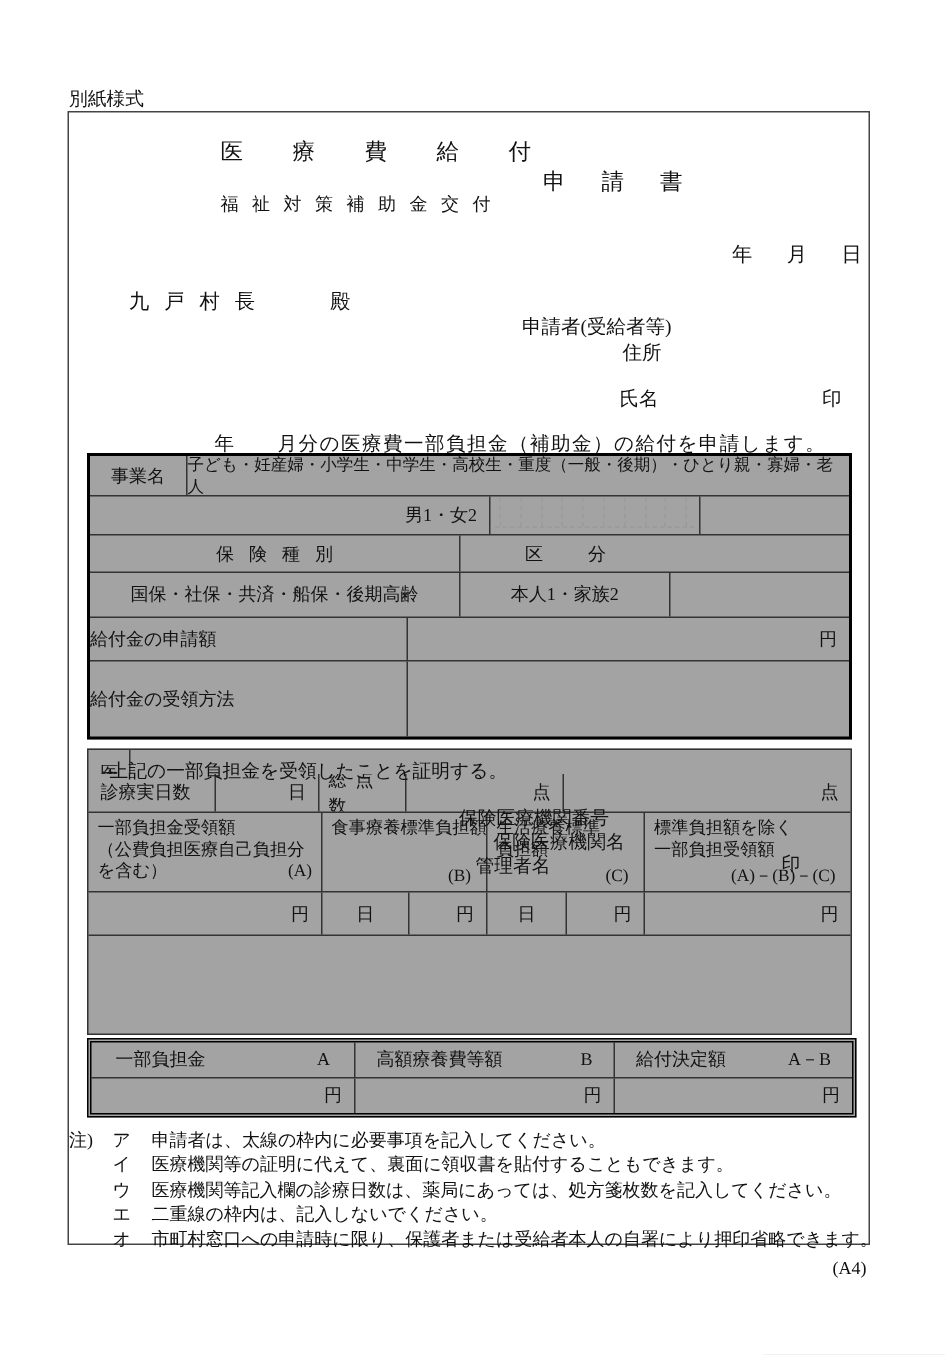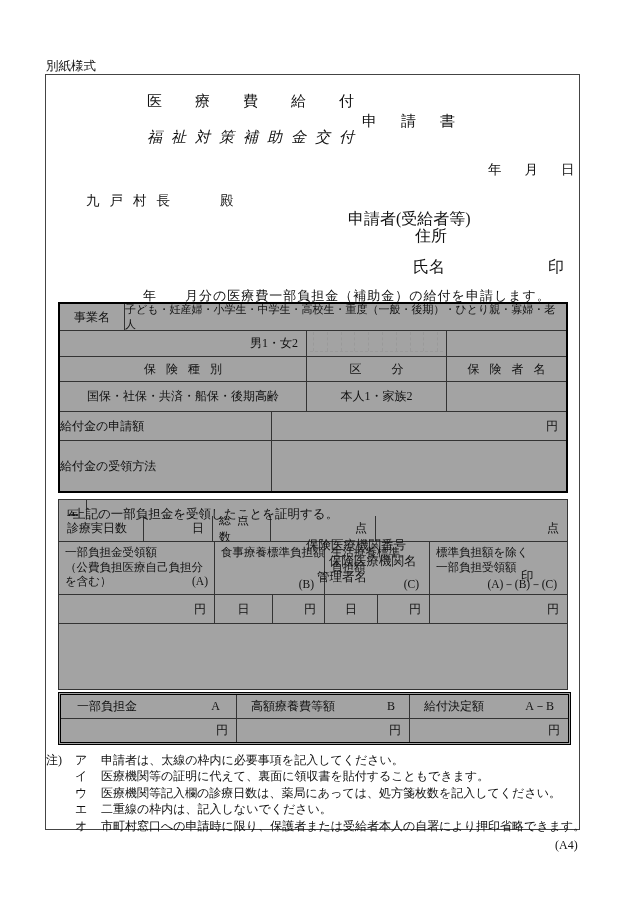--- a/index.html
+++ b/index.html
@@ -8,24 +8,24 @@
     position:relative; width:630px; height:903px; background:#ffffff;
     font-family:"Liberation Serif","DejaVu Serif",serif; color:#111;
     overflow:hidden; margin:0 auto;
   }
   .abs { position:absolute; white-space:nowrap; }
   .pagebox { position:absolute; left:45px; top:74px; width:535px; height:756px; border:1px solid #444; }
 
   
   .t1 { font-size:15px; letter-spacing:33px; }
   .t2 { font-size:15px; letter-spacing:24px; }
-  .t3 { font-size:15px; letter-spacing:9px;font-style:italic; }
+  .t3 { font-size:12px; letter-spacing:9px; }
   .datewords { display:flex; gap:23px; font-size:13.5px; }
   .addr1 { font-size:13.5px; letter-spacing:10px; }
-  .plain13 { font-size:16px; }
+  .plain13 { font-size:13px; }
   .decl { font-size:13px; letter-spacing:1px; }
 
   
   .tbl { position:absolute; display:flex; flex-direction:column; background:#a3a3a3; }
   .row { display:flex; border-bottom:1px solid #333; flex-shrink:0; }
   .row:last-child { border-bottom:none; flex:1; }
   .cell { border-right:1px solid #333; display:flex; align-items:center; font-size:12px; overflow:hidden; position:relative; flex-shrink:0; }
   .cell:last-child { border-right:none; }
   .fill { flex:1; }
   .c { justify-content:center; }
@@ -86,41 +86,40 @@
   <div class="abs plain13" style="left:413px; top:257px;">氏名</div>
   <div class="abs plain13" style="left:548px; top:257px;">印</div>
 
   <div class="abs decl" style="left:143px; top:287px;">年　　月分の医療費一部負担金（補助金）の給付を申請します。</div>
 
   <div class="tbl thick" style="left:58px; top:302px; width:510px; height:191px;">
     <div class="row" style="height:27px;">
       <div class="cell c" style="width:65px;">事業名</div>
       <div class="cell c fill xs">子ども・妊産婦・小学生・中学生・高校生・重度（一般・後期）・ひとり親・寡婦・老人</div>
     </div>
-    <div class="row" style="height:26px;">
+    <div class="row" style="height:26px;padding-left:20px;">
       <div class="cell r" style="width:247px;">男1・女2</div>
       <div class="cell" style="width:140px;">
         <div class="dbottom"></div>
       <div class="dline" style="left: 6px;"></div>
           <div class="dline" style="left: 19.8px;"></div>
           <div class="dline" style="left: 33.6px;"></div>
           <div class="dline" style="left: 47.4px;"></div>
           <div class="dline" style="left: 61.2px;"></div>
           <div class="dline" style="left: 75px;"></div>
           <div class="dline" style="left: 88.8px;"></div>
           <div class="dline" style="left: 102.6px;"></div>
           <div class="dline" style="left: 116.4px;"></div>
           <div class="dline" style="left: 130.2px;"></div>
         </div>
       <div class="cell fill"></div>
     </div>
     <div class="row" style="height:25px;">
       <div class="cell c ls10" style="width:247px;">保険種別</div>
       <div class="cell c ls30" style="width:140px;">区分</div>
-      <div class="cell c ls10 fill">保険者名</div>
     </div>
     <div class="row" style="height:30px;">
       <div class="cell c" style="width:247px;">国保・社保・共済・船保・後期高齢</div>
       <div class="cell c" style="width:140px;">本人1・家族2</div>
       <div class="cell fill"></div>
     </div>
     <div class="row" style="height:29px;">
       <div class="cell jspread" style="width:212px;">
         <span>給付金の申請額</span>
       </div>

